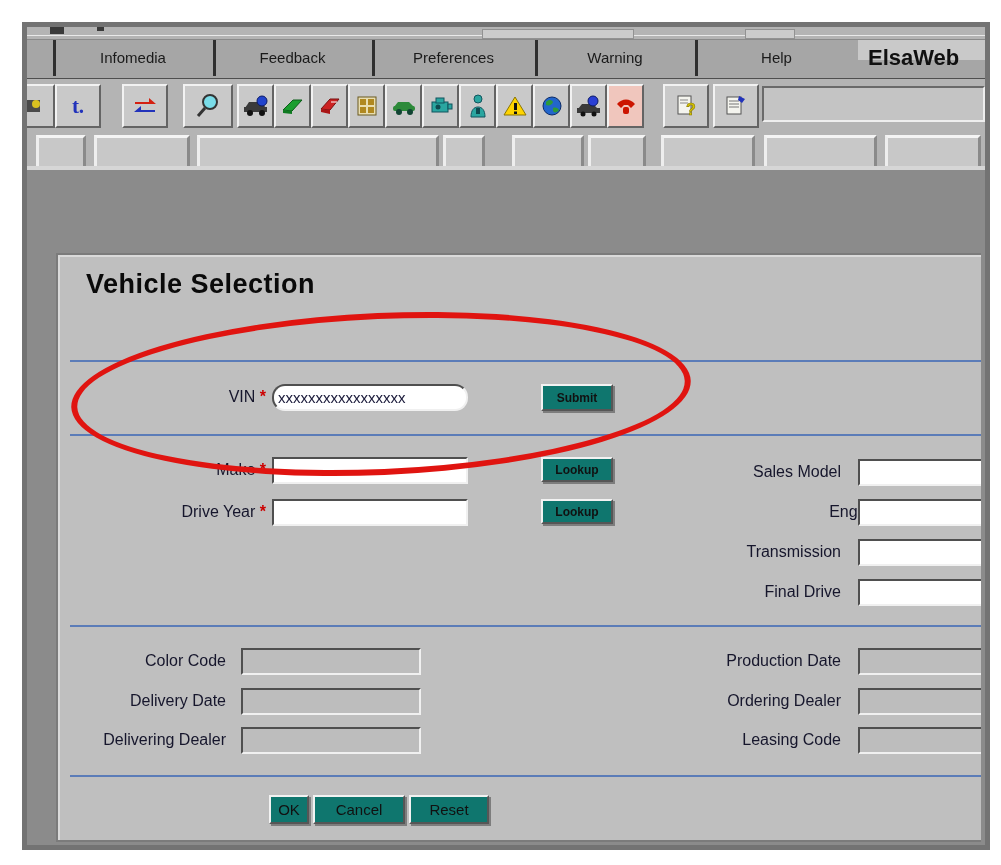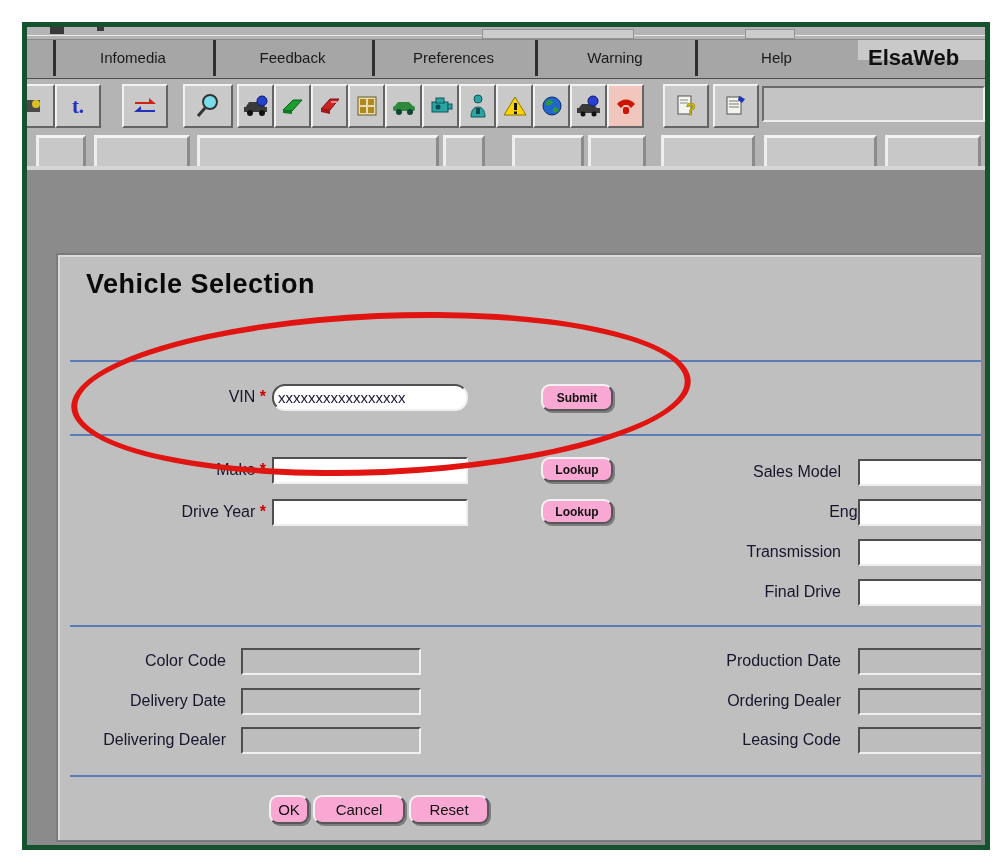--- a/index.html
+++ b/index.html
@@ -1,17 +1,17 @@
 <!DOCTYPE html>
 <html><head>
 <meta charset="utf-8">
 <style>
   html,body{margin:0;padding:0;background:#ffffff;font-family:"Liberation Sans",sans-serif;}
   .stage{position:relative;width:1001px;height:865px;background:#fff;overflow:hidden;}
-  .frame{position:absolute;left:22px;top:22px;width:958px;height:818px;border:5px solid #14532d;background:#b5b5b5;}
+  .frame{position:absolute;left:22px;top:22px;width:958px;height:818px;border:5px solid #737373;background:#b5b5b5;}
   .inner{position:absolute;left:0;top:0;width:958px;height:818px;overflow:hidden;}
 
   
   .topstrip{position:absolute;left:0;top:0;width:958px;height:12px;background:#b4b4b4;}
   .topstrip .hl{position:absolute;left:0;top:8px;width:958px;height:1px;background:#e9e9e9;}
   .notch{position:absolute;top:0;height:7px;background:#3a3a3a;}
   .inset-box{position:absolute;top:2px;height:8px;background:#cccccc;border:1px solid #929292;}
 
   
   .tabbar{position:absolute;left:0;top:12px;width:958px;height:38px;background:#a6a6a6;border-top:1px solid #8a8a8a;border-bottom:2px solid #4f4f4f;}
@@ -48,25 +48,25 @@
           box-shadow:inset 2px 2px 0 #dadada;overflow:hidden;box-sizing:content-box;}
   .dtitle{position:absolute;left:28px;top:14px;font-size:27px;font-weight:bold;color:#0a0a0a;letter-spacing:0.5px;}
   .bluehr{position:absolute;left:12px;width:911px;height:2px;background:#5b7cb8;}
   .flabel{position:absolute;font-size:16px;color:#16162c;text-align:right;white-space:nowrap;}
   .req{color:#cc0000;font-weight:bold;}
   .tinput{position:absolute;height:27px;background:#ffffff;box-sizing:border-box;
           border-top:2px solid #4f4f4f;border-left:2px solid #4f4f4f;
           border-right:2px solid #f0f0f0;border-bottom:2px solid #f0f0f0;
           font-family:"Liberation Sans",sans-serif;font-size:15px;color:#1a1a3a;padding:0 4px;}
   .tinput.ro{background:#bdbdbd;}
-  .wbtn{position:absolute;background:#f9a8d4;box-sizing:border-box;
+  .wbtn{position:absolute;background:#0f766e;box-sizing:border-box;
         border-top:2px solid #f2f2f2;border-left:2px solid #f2f2f2;
         border-right:2px solid #565656;border-bottom:2px solid #565656;
         font-family:"Liberation Sans",sans-serif;color:#111;cursor:pointer;
-        box-shadow:2px 2px 0 #7d7d7d;border-radius:9px;}
+        box-shadow:2px 2px 0 #7d7d7d;}
   .smallbtn{font-size:12px;font-weight:bold;}
   .actbtn{font-size:15px;}
   .ellipse{position:absolute;left:13px;top:58px;width:608px;height:150px;border:6px solid #e01410;
            border-radius:50%;transform:rotate(-2.5deg);pointer-events:none;}
 </style>
 </head>
 <body>
 
 <div class="stage">
  <div class="frame">

